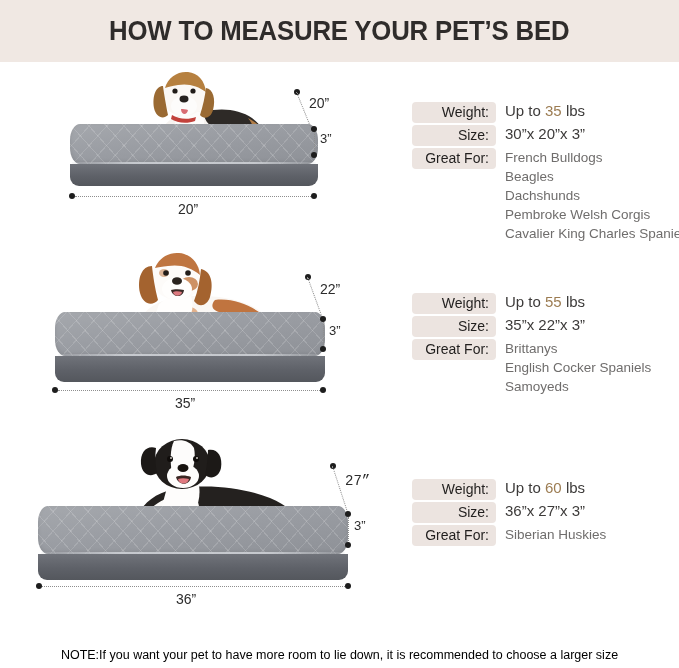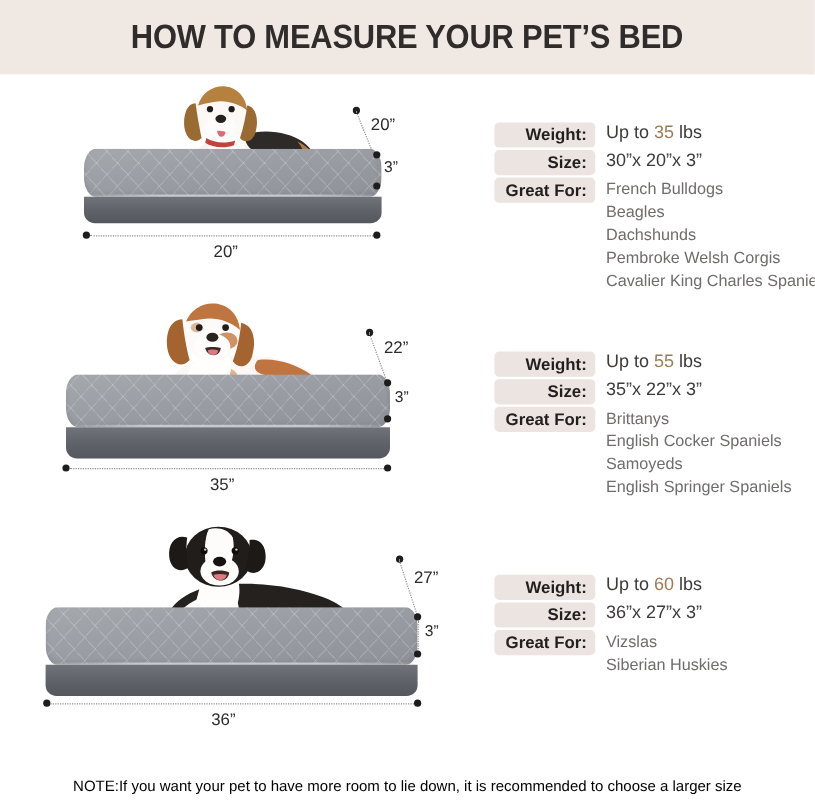--- a/index.html
+++ b/index.html
@@ -133,21 +133,21 @@
     align-items: flex-start;
     margin-bottom: 2px;
   }
   .spec-label {
     background: #ece4e0;
     border-radius: 4px;
     min-width: 84px;
     padding: 1px 7px 2px 4px;
     text-align: right;
     font-size: 14px;
-    font-weight: bold;
+    font-weight: normal;
     color: #211f1e;
     box-sizing: border-box;
     line-height: 18px;
   }
   .spec-value {
     padding-left: 9px;
     font-size: 15px;
     color: #3d3b3a;
     line-height: 18px;
     white-space: nowrap;
@@ -336,21 +336,20 @@
     <div class="spec-row">
       <div class="spec-label">Size:</div>
       <div class="spec-value">35”x 22”x 3”</div>
     </div>
     <div class="spec-row">
       <div class="spec-label">Great For:</div>
       <div class="breeds">
         <div class="breed">Brittanys</div>
         <div class="breed">English Cocker Spaniels</div>
         <div class="breed">Samoyeds</div>
-        <div class="breed">English Springer Spaniels</div>
       </div>
     </div>
   </div>
 </div>
 
 <div class="section sec3">
 
   <div class="bed-stage" style="left:38px; top:22px; width:312px; height:122px;">
 
     <div class="dog" style="left:72px; top:-34px;">
@@ -394,21 +393,21 @@
     <div class="bed" style="left:0; top:40px; width:310px; height:74px;">
       <div class="bed-top" style="height:48px;"></div>
       <div class="bed-piping" style="top:46px;"></div>
       <div class="bed-side" style="top:48px; height:26px;"></div>
     </div>
   </div>
 
   <div class="dim-dot" style="left:330px; top:19px;"></div>
   <div class="dim-line-d" style="left:333px; top:22px; width:50px; transform:rotate(72deg);"></div>
   <div class="dim-dot" style="left:345px; top:67px;"></div>
-  <div class="dim-label" style="left:345px; top:29px;">27”</div>
+  <div class="dim-label" style="left:345px; top:29px;font-family:Liberation Mono, monospace;">27”</div>
 
   <div class="dim-line-v" style="left:348px; top:73px; height:28px;"></div>
   <div class="dim-dot" style="left:345px; top:98px;"></div>
   <div class="dim-label depth" style="left:354px; top:74px;">3”</div>
 
   <div class="dim-dot" style="left:36px; top:139px;"></div>
   <div class="dim-line-h" style="left:42px; top:142px; width:303px;"></div>
   <div class="dim-dot" style="left:345px; top:139px;"></div>
   <div class="dim-label" style="left:176px; top:147px;">36”</div>
 
@@ -417,20 +416,19 @@
       <div class="spec-label">Weight:</div>
       <div class="spec-value"><span>Up to </span><span class="accent">60</span><span> lbs</span></div>
     </div>
     <div class="spec-row">
       <div class="spec-label">Size:</div>
       <div class="spec-value">36”x 27”x 3”</div>
     </div>
     <div class="spec-row">
       <div class="spec-label">Great For:</div>
       <div class="breeds">
-        <div class="breed">Vizslas</div>
         <div class="breed">Siberian Huskies</div>
       </div>
     </div>
   </div>
 </div>
 
 <div class="note">NOTE:If you want your pet to have more room to lie down, it is recommended to choose a larger size</div>
 
 </body></html>

